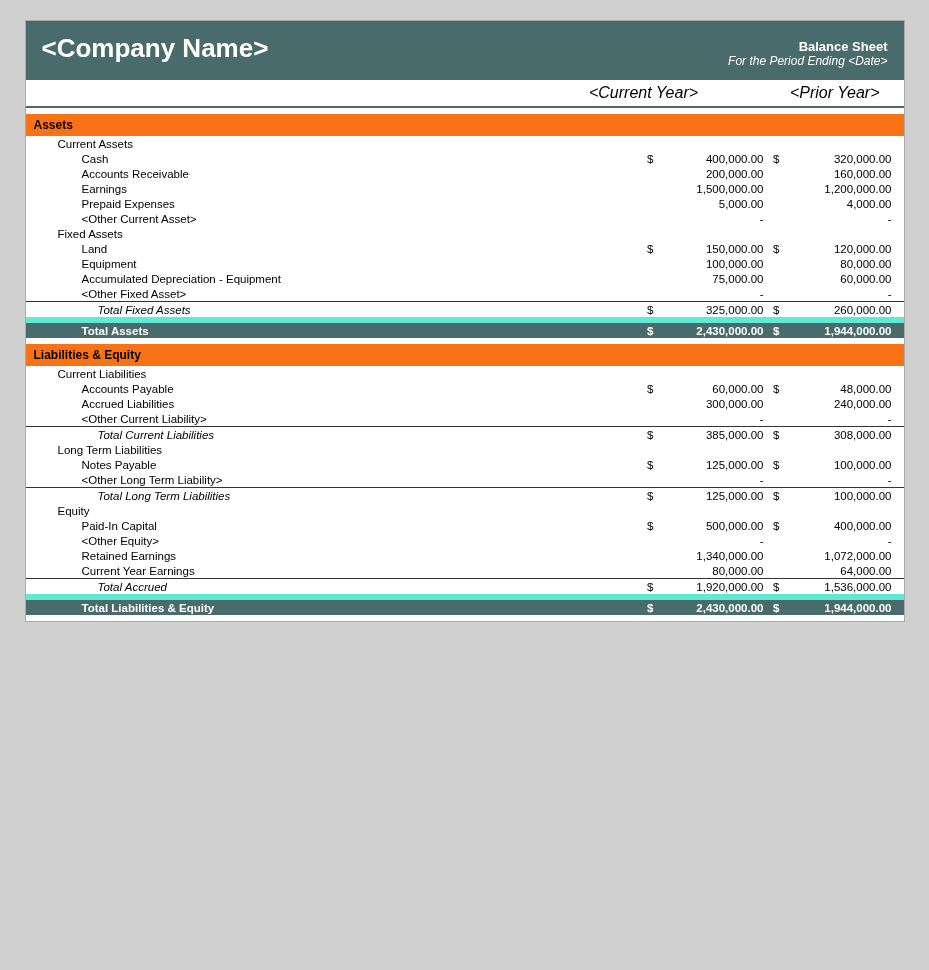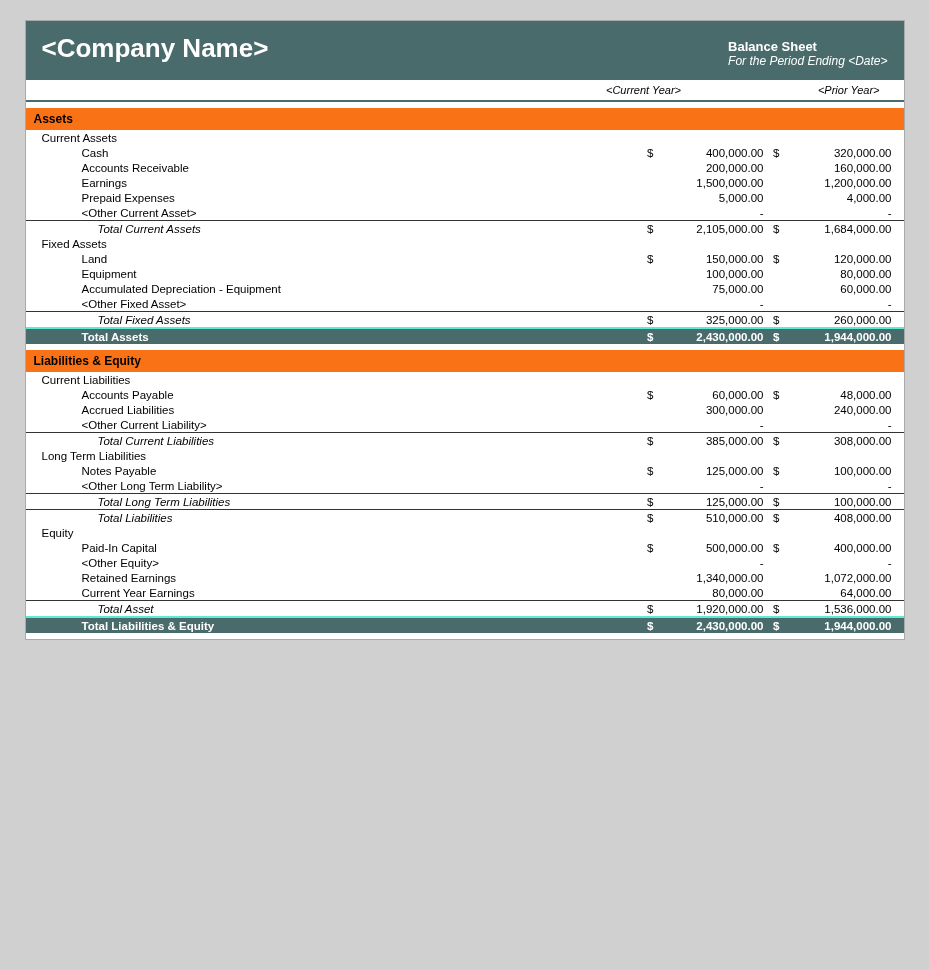--- a/index.html
+++ b/index.html
@@ -25,38 +25,38 @@
     }
     .company-name {
       font-size: 26px;
       font-weight: bold;
       color: #fff;
     }
     .header-right {
       position: absolute;
       right: 16px;
       bottom: 12px;
-      text-align: left;
+      text-align: right;
     }
     .header-right .sheet-title {
       font-size: 13px;
       font-weight: bold;
     }
     .header-right .sheet-subtitle {
       font-size: 12px;
       font-style: italic;
     }
     .col-headers {
       display: flex;
       border-bottom: 2px solid #4a6b6b;
       padding: 4px 0;
       background: #fff;
     }
     .col-label {
-      font-size: 11px;
+      font-size: 16px;
       font-style: italic;
       text-align: center;
     }
     .col-label.cy { margin-left: auto; width: 200px; }
     .col-label.py { width: 160px; text-align: right; padding-right: 24px; }
     table {
       width: 100%;
       border-collapse: collapse;
     }
     td {
@@ -64,30 +64,30 @@
       vertical-align: middle;
       font-size: 11.5px;
     }
     .section-header td {
       background: #f97316;
       font-weight: bold;
       font-size: 12px;
       padding: 4px 8px;
       color: #000;
     }
-    .indent1 td:first-child { padding-left: 16px; }
+    .indent1 td:first-child { padding-left: 32px; }
     .indent2 td:first-child { padding-left: 56px; }
     .subtotal td:first-child { padding-left: 72px; font-style: italic; }
     .num-cy { text-align: right; width: 110px; }
     .num-py { text-align: right; width: 120px; padding-right: 12px; }
     .dollar-cy { width: 14px; text-align: right; }
     .dollar-py { width: 16px; text-align: right; }
     .label-col { }
     .border-top td { border-top: 1px solid #333; }
-    .border-double td { border-top: 2px solid #5eead4; }
+    .border-double td { border-top: 6px solid #5eead4; }
     .grand-total-row {
       background: #4a6b6b;
     }
     .grand-total-row td {
       color: #fff;
       font-weight: bold;
     }
     .spacer-row td { height: 6px; }
   </style>
 </head>
@@ -161,27 +161,20 @@
     </tr>
 
     <tr class="indent2">
       <td class="label-col">&lt;Other Current Asset&gt;</td>
       <td class="dollar-cy"></td>
       <td class="num-cy">-</td>
       <td class="dollar-py"></td>
       <td class="num-py">-</td>
     </tr>
 
-    <tr class="subtotal border-top">
-      <td class="label-col">Total Current Assets</td>
-      <td class="dollar-cy">$</td>
-      <td class="num-cy">2,105,000.00</td>
-      <td class="dollar-py">$</td>
-      <td class="num-py">1,684,000.00</td>
-    </tr>
 
     <tr class="indent1">
       <td class="label-col">Fixed Assets</td>
       <td class="dollar-cy"></td>
       <td class="num-cy"></td>
       <td class="dollar-py"></td>
       <td class="num-py"></td>
     </tr>
 
     <tr class="indent2">
@@ -306,70 +299,63 @@
     </tr>
 
     <tr class="subtotal border-top">
       <td class="label-col">Total Long Term Liabilities</td>
       <td class="dollar-cy">$</td>
       <td class="num-cy">125,000.00</td>
       <td class="dollar-py">$</td>
       <td class="num-py">100,000.00</td>
     </tr>
 
+
+    <tr class="indent1">
+      <td class="label-col">Equity</td>
+      <td class="dollar-cy"></td>
+      <td class="num-cy"></td>
+      <td class="dollar-py"></td>
+      <td class="num-py"></td>
+    </tr>
+
+    <tr class="indent2">
+      <td class="label-col">Paid-In Capital</td>
+      <td class="dollar-cy">$</td>
+      <td class="num-cy">500,000.00</td>
+      <td class="dollar-py">$</td>
+      <td class="num-py">400,000.00</td>
+    </tr>
+
+    <tr class="indent2">
+      <td class="label-col">&lt;Other Equity&gt;</td>
+      <td class="dollar-cy"></td>
+      <td class="num-cy">-</td>
+      <td class="dollar-py"></td>
+      <td class="num-py">-</td>
+    </tr>
+
+    <tr class="indent2">
+      <td class="label-col">Retained Earnings</td>
+      <td class="dollar-cy"></td>
+      <td class="num-cy">1,340,000.00</td>
+      <td class="dollar-py"></td>
+      <td class="num-py">1,072,000.00</td>
+    </tr>
+
+    <tr class="indent2">
+      <td class="label-col">Current Year Earnings</td>
+      <td class="dollar-cy"></td>
+      <td class="num-cy">80,000.00</td>
+      <td class="dollar-py"></td>
+      <td class="num-py">64,000.00</td>
+    </tr>
+
     <tr class="subtotal border-top">
-      <td class="label-col">Total Liabilities</td>
-      <td class="dollar-cy">$</td>
-      <td class="num-cy">510,000.00</td>
-      <td class="dollar-py">$</td>
-      <td class="num-py">408,000.00</td>
-    </tr>
-
-    <tr class="indent1">
-      <td class="label-col">Equity</td>
-      <td class="dollar-cy"></td>
-      <td class="num-cy"></td>
-      <td class="dollar-py"></td>
-      <td class="num-py"></td>
-    </tr>
-
-    <tr class="indent2">
-      <td class="label-col">Paid-In Capital</td>
-      <td class="dollar-cy">$</td>
-      <td class="num-cy">500,000.00</td>
-      <td class="dollar-py">$</td>
-      <td class="num-py">400,000.00</td>
-    </tr>
-
-    <tr class="indent2">
-      <td class="label-col">&lt;Other Equity&gt;</td>
-      <td class="dollar-cy"></td>
-      <td class="num-cy">-</td>
-      <td class="dollar-py"></td>
-      <td class="num-py">-</td>
-    </tr>
-
-    <tr class="indent2">
-      <td class="label-col">Retained Earnings</td>
-      <td class="dollar-cy"></td>
-      <td class="num-cy">1,340,000.00</td>
-      <td class="dollar-py"></td>
-      <td class="num-py">1,072,000.00</td>
-    </tr>
-
-    <tr class="indent2">
-      <td class="label-col">Current Year Earnings</td>
-      <td class="dollar-cy"></td>
-      <td class="num-cy">80,000.00</td>
-      <td class="dollar-py"></td>
-      <td class="num-py">64,000.00</td>
-    </tr>
-
-    <tr class="subtotal border-top">
-      <td class="label-col">Total Asset</td>
+      <td class="label-col">Total Accrued</td>
       <td class="dollar-cy">$</td>
       <td class="num-cy">1,920,000.00</td>
       <td class="dollar-py">$</td>
       <td class="num-py">1,536,000.00</td>
     </tr>
 
     <tr class="grand-total-row border-double">
       <td class="label-col" style="padding-left:56px; font-weight:bold;">Total Liabilities &amp; Equity</td>
       <td class="dollar-cy">$</td>
       <td class="num-cy">2,430,000.00</td>

